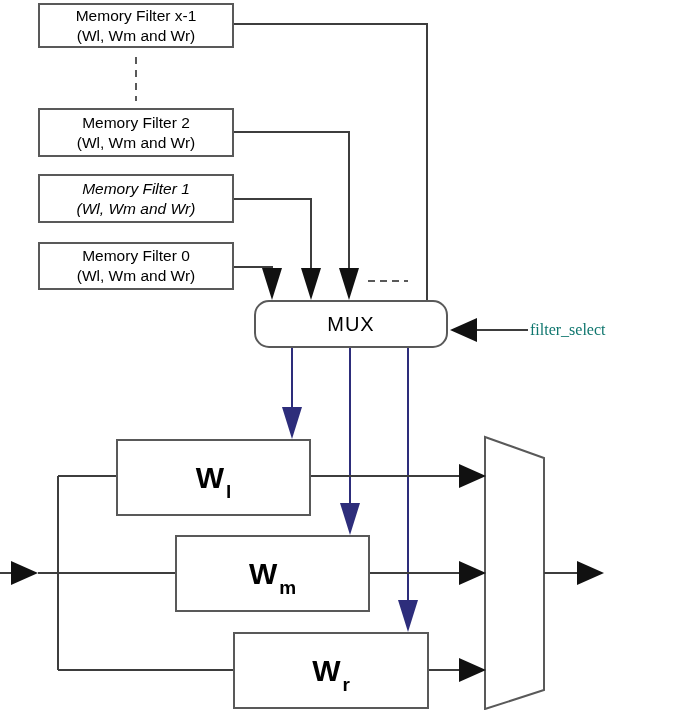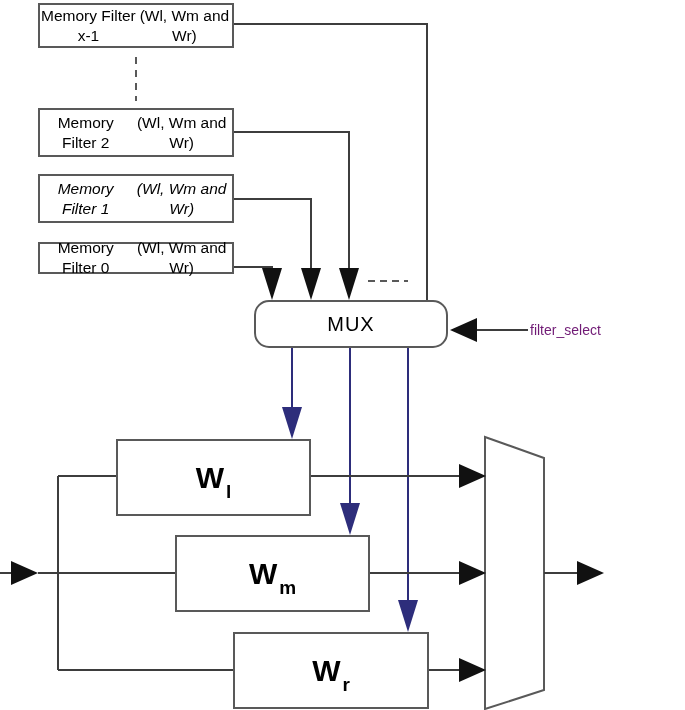--- a/index.html
+++ b/index.html
@@ -9,45 +9,45 @@
     background:#ffffff;
     font-family:"Liberation Sans", sans-serif;
     overflow:hidden;
   }
   .box{
     position:absolute;
     background:#ffffff;
     border:2px solid #595959;
     box-sizing:border-box;
     display:flex;
-    flex-direction:row;
+    flex-direction:column;
     align-items:center;
     justify-content:center;
     text-align:center;
     color:#000000;
     z-index:2;
   }
   .mf-box{left:38px;width:196px;height:49px;font-size:15.5px;line-height:20px;}
   .mf-x1{top:3px;height:45px;}
   .mf-2{top:108px;}
   .mf-1{top:174px;font-style:italic;}
-  .mf-0{top:242px;height:32px;}
+  .mf-0{top:242px;height:48px;}
   .mux-box{left:254px;top:300px;width:194px;height:48px;font-size:20px;letter-spacing:1px;border-radius:15px;}
   .w-box{font-weight:bold;font-size:30px;}
   .w-box .sub{font-size:19px;font-weight:bold;display:inline-block;transform:translateY(10px);margin-left:2px;}
   .w-l{left:116px;top:439px;width:195px;height:77px;}
   .w-m{left:175px;top:535px;width:195px;height:77px;}
   .w-r{left:233px;top:632px;width:196px;height:77px;}
   .w-row{display:flex;flex-direction:row;align-items:baseline;justify-content:center;}
   .sig-label{
     position:absolute;
     left:530px;top:319px;
-    font-family:Liberation Sans, sans-serif;
-    font-size:14px;line-height:22px;
-    color:#701a75;
+    font-family:Liberation Serif, serif;
+    font-size:16px;line-height:22px;
+    color:#0f766e;
     white-space:nowrap;
     z-index:2;
   }
   #wires{
     position:absolute;left:0;top:0;width:685px;height:710px;
     z-index:3;
     pointer-events:none;
   }
 </style>
 </head>

